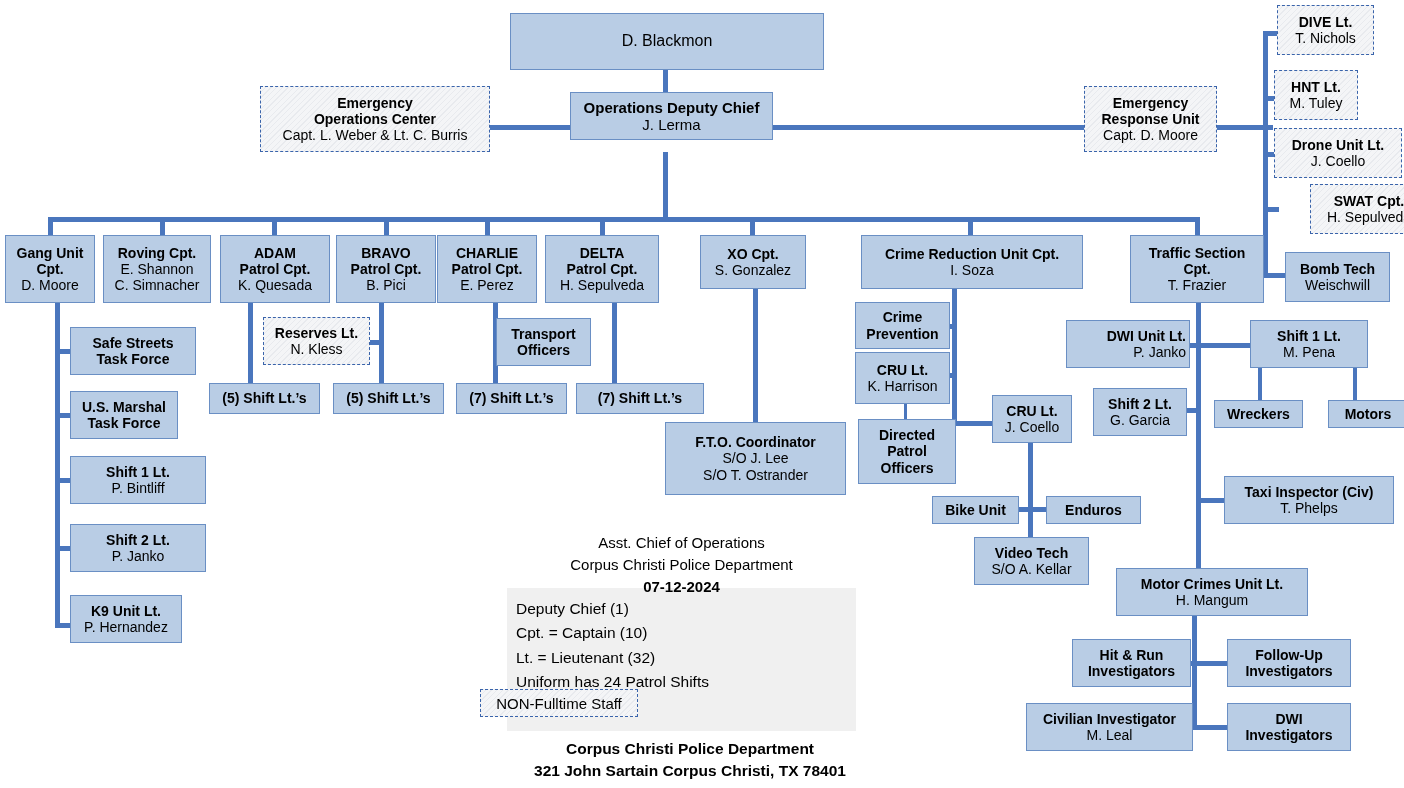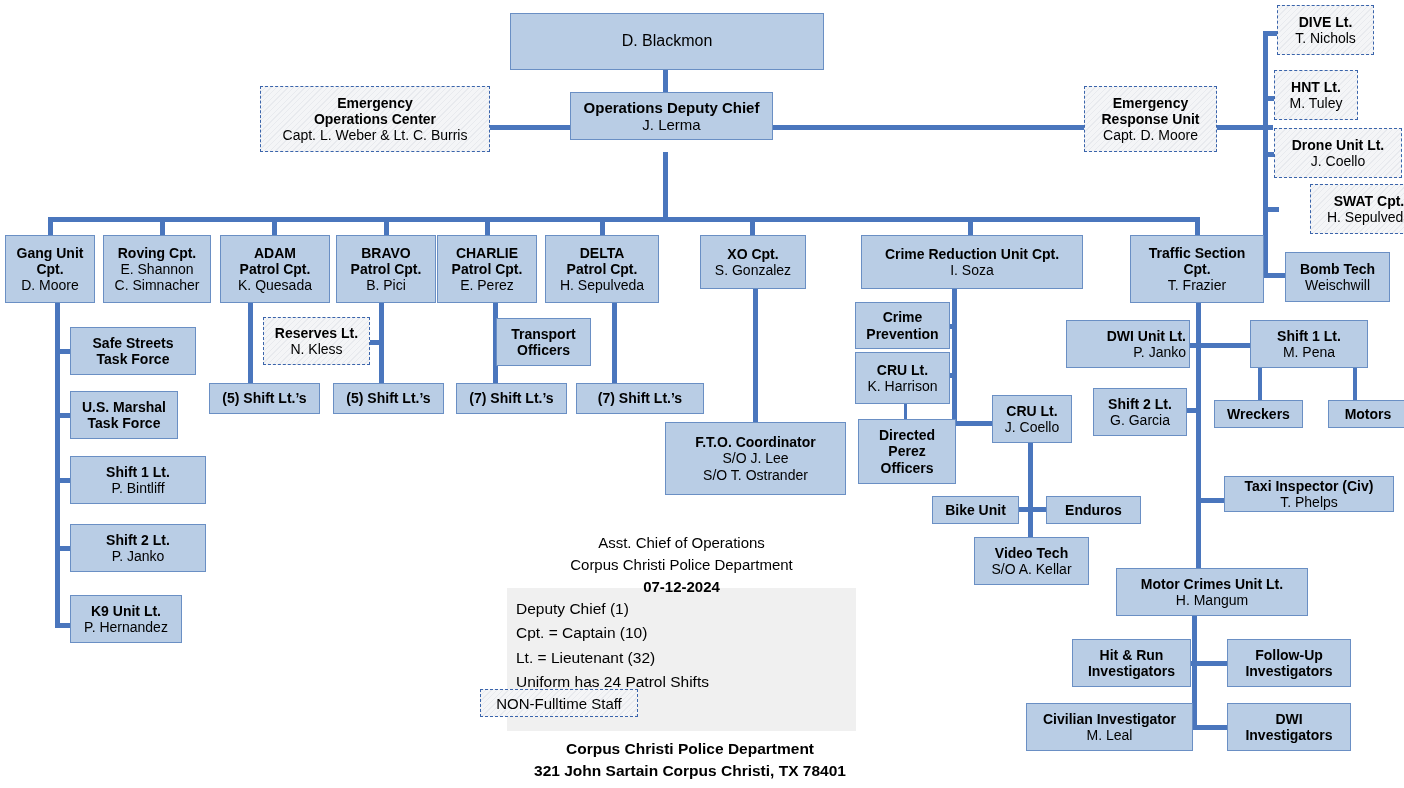--- a/index.html
+++ b/index.html
@@ -307,21 +307,21 @@
     <div class="t">Prevention</div>
   </div>
 
   <div class="box f14" style="left:855px;top:352px;width:95px;height:52px;">
     <div class="t">CRU Lt.</div>
     <div class="s">K. Harrison</div>
   </div>
 
   <div class="box f14" style="left:858px;top:419px;width:98px;height:65px;">
     <div class="t">Directed</div>
-    <div class="t">Perez</div>
+    <div class="t">Patrol</div>
     <div class="t">Officers</div>
   </div>
 
   <div class="box f14" style="left:992px;top:395px;width:80px;height:48px;">
     <div class="t">CRU Lt.</div>
     <div class="s">J. Coello</div>
   </div>
 
   <div class="box f14" style="left:932px;top:496px;width:87px;height:28px;">
     <div class="t">Bike Unit</div>
@@ -352,21 +352,21 @@
   </div>
 
   <div class="box f14" style="left:1214px;top:400px;width:89px;height:28px;">
     <div class="t">Wreckers</div>
   </div>
 
   <div class="box f14" style="left:1316px;top:400px;width:80px;height:28px;margin-left:12px;">
     <div class="t">Motors</div>
   </div>
 
-  <div class="box f14" style="left:1224px;top:476px;width:170px;height:36px;align-items:center;">
+  <div class="box f14" style="left:1224px;top:476px;width:170px;height:48px;align-items:center;">
     <div class="t">Taxi Inspector (Civ)</div>
     <div class="s">T. Phelps</div>
   </div>
 
   <div class="box f14" style="left:1116px;top:568px;width:192px;height:48px;">
     <div class="t">Motor Crimes Unit Lt.</div>
     <div class="s">H. Mangum</div>
   </div>
 
   <div class="box f14" style="left:1072px;top:639px;width:119px;height:48px;">

